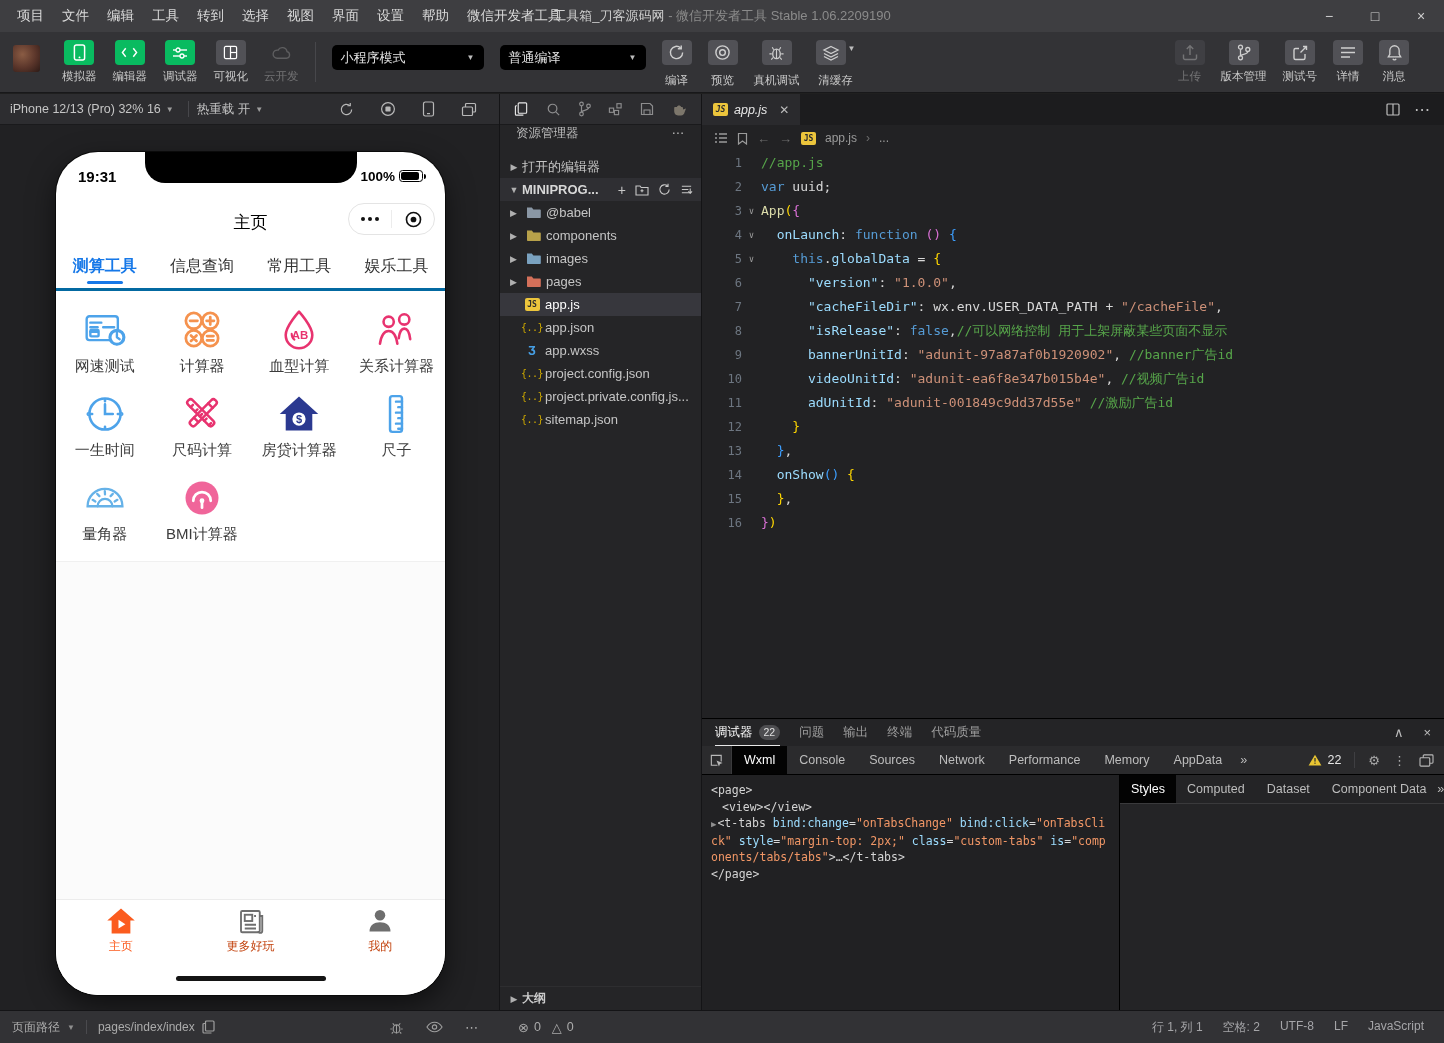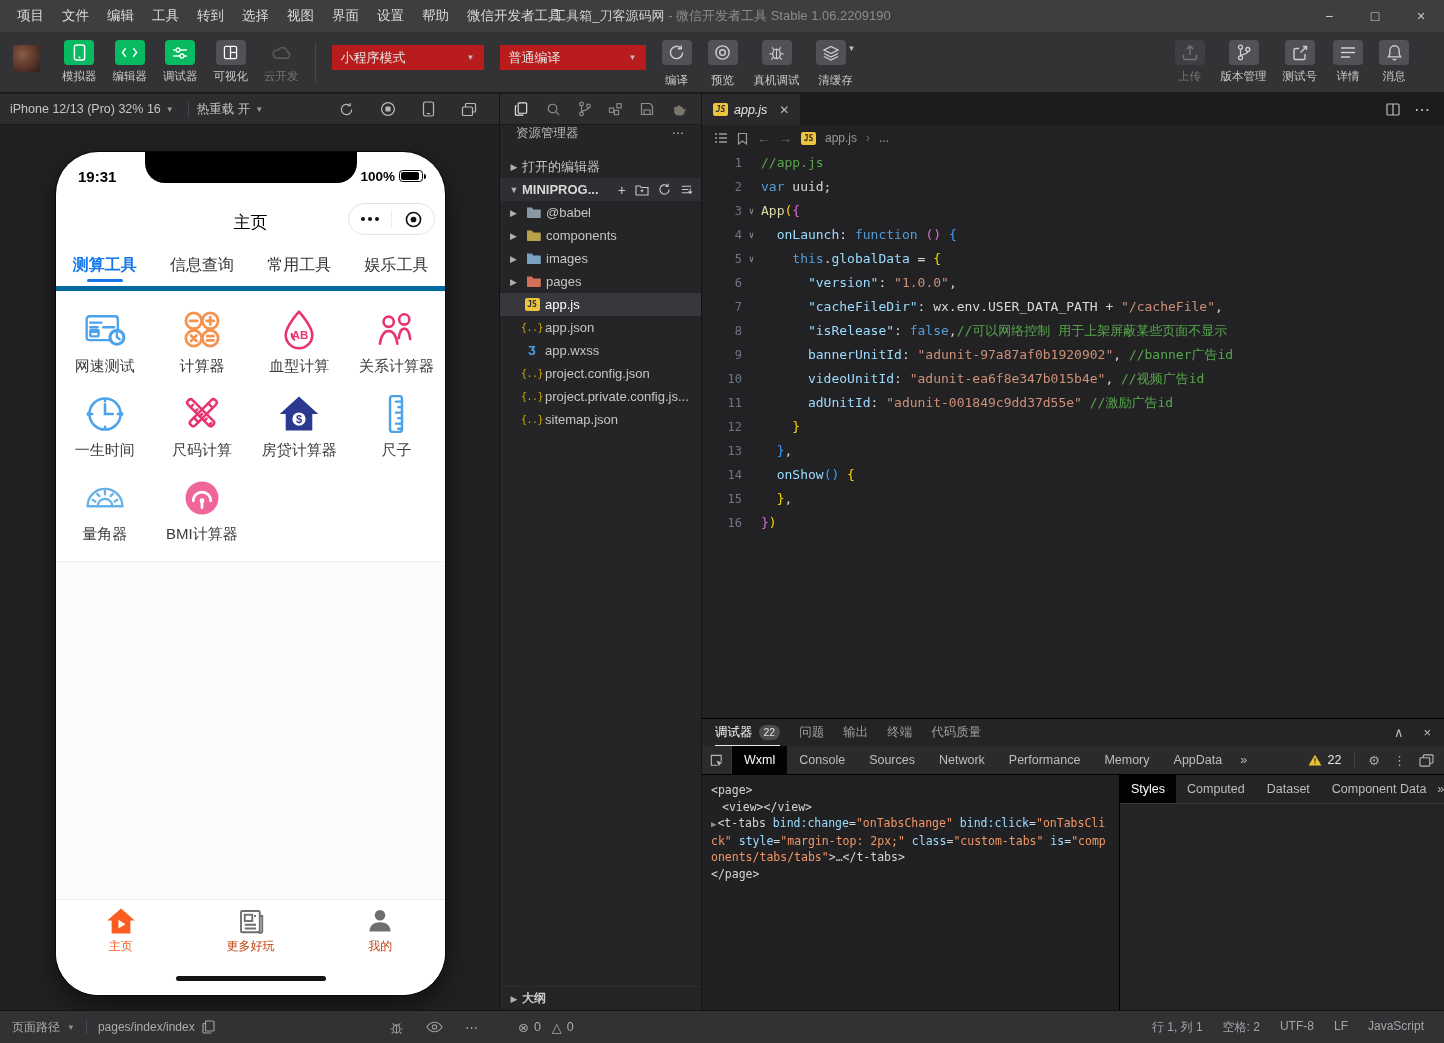--- a/index.html
+++ b/index.html
@@ -21,21 +21,21 @@
 .avatar{width:27px;height:27px;border-radius:3px;margin:13px 14px 0 13px;flex:none;
   background:radial-gradient(circle at 35% 35%,#8a5c44,#5a352a 55%,#2c1a16)}
 .tgroup{display:flex;align-items:flex-start;padding-top:8px}
 .tbtn{display:flex;flex-direction:column;align-items:center;margin:0 8px;font-size:11.5px;color:#c9c9c9;cursor:default}
 .tbtn .box{width:30px;height:25px;border-radius:4px;display:flex;align-items:center;justify-content:center;margin-bottom:4px}
 .box.green{background:#09bb60}
 .box.gray{background:#515156}
 .tbtn.disabled{opacity:.42}
 .tbtn svg{display:block}
 .vsep{width:1px;height:40px;background:#47474b;margin:10px 8px 0}
-.dd{height:25px;background:#b91c1c;border-radius:0;color:#e4e4e4;font-size:13px;display:flex;align-items:center;
+.dd{height:25px;background:#000000;border-radius:5px;color:#e4e4e4;font-size:13px;display:flex;align-items:center;
   padding:0 9px;margin:13px 8px 0;cursor:default}
 .dd .car{margin-left:auto;font-size:8px;color:#bdbdbd;padding-left:8px}
 .dd1{width:152px}.dd2{width:146px}
 .actions{display:flex;padding-top:8px}
 .rightacts{margin-left:auto;display:flex;padding-top:8px;padding-right:27px}
 .caret-mini{font-size:8px;color:#bdbdbd;margin-left:2px;align-self:flex-start;padding-top:4px}
 
 
 .main{position:absolute;top:94px;bottom:33px;left:0;right:0;display:flex}
 .simcol{width:500px;flex:none;background:#212123;display:flex;flex-direction:column;border-right:1px solid #141416}
@@ -57,21 +57,21 @@
 .batt{width:24px;height:12px;border:1.5px solid #000;border-radius:3.5px;position:relative}
 .batt::before{content:"";position:absolute;left:1px;top:1px;bottom:1px;width:18px;background:#000;border-radius:2px}
 .batt::after{content:"";position:absolute;right:-4px;top:3px;width:2.5px;height:5px;background:#000;border-radius:0 2px 2px 0}
 .p-nav{height:44px;position:relative;display:flex;align-items:center;justify-content:center;
   font-size:17px;color:#000;flex:none}
 .capsule{position:absolute;right:10px;top:3px;width:87px;height:32px;border:1px solid #e4e4e4;border-radius:16px;
   display:flex;align-items:center;background:#fff}
 .cap-half{flex:1;display:flex;align-items:center;justify-content:center;gap:2.5px}
 .cap-div{width:1px;height:18px;background:#ececec}
 .cdot{width:4.5px;height:4.5px;border-radius:50%;background:#111}
-.p-tabs{height:47px;display:flex;border-bottom:5px solid #0369a1;flex:none}
+.p-tabs{height:47px;display:flex;border-bottom:3px solid #0369a1;flex:none}
 .p-tab{flex:1;display:flex;align-items:center;justify-content:center;font-size:16px;color:#333;position:relative}
 .p-tab.active{color:#1678e8;font-weight:700}
 .p-tab.active::after{content:"";position:absolute;bottom:4px;left:50%;transform:translateX(-50%);
   width:36px;height:3.5px;background:#1678e8;border-radius:2px}
 .p-grid{display:grid;grid-template-columns:repeat(4,1fr);padding:6px 0 12px;flex:none}
 .p-cell{display:flex;flex-direction:column;align-items:center;padding:11px 0 5px;gap:5px}
 .p-cell svg{display:block}
 .p-cell .lb{font-size:15px;color:#3c3c3c}
 .p-rest{flex:1;background:#fbfbfb;border-top:1px solid #f0f0f0}
 .p-tabbar{height:62px;border-top:1px solid #ececec;display:flex;align-items:center;background:#fff;flex:none}

